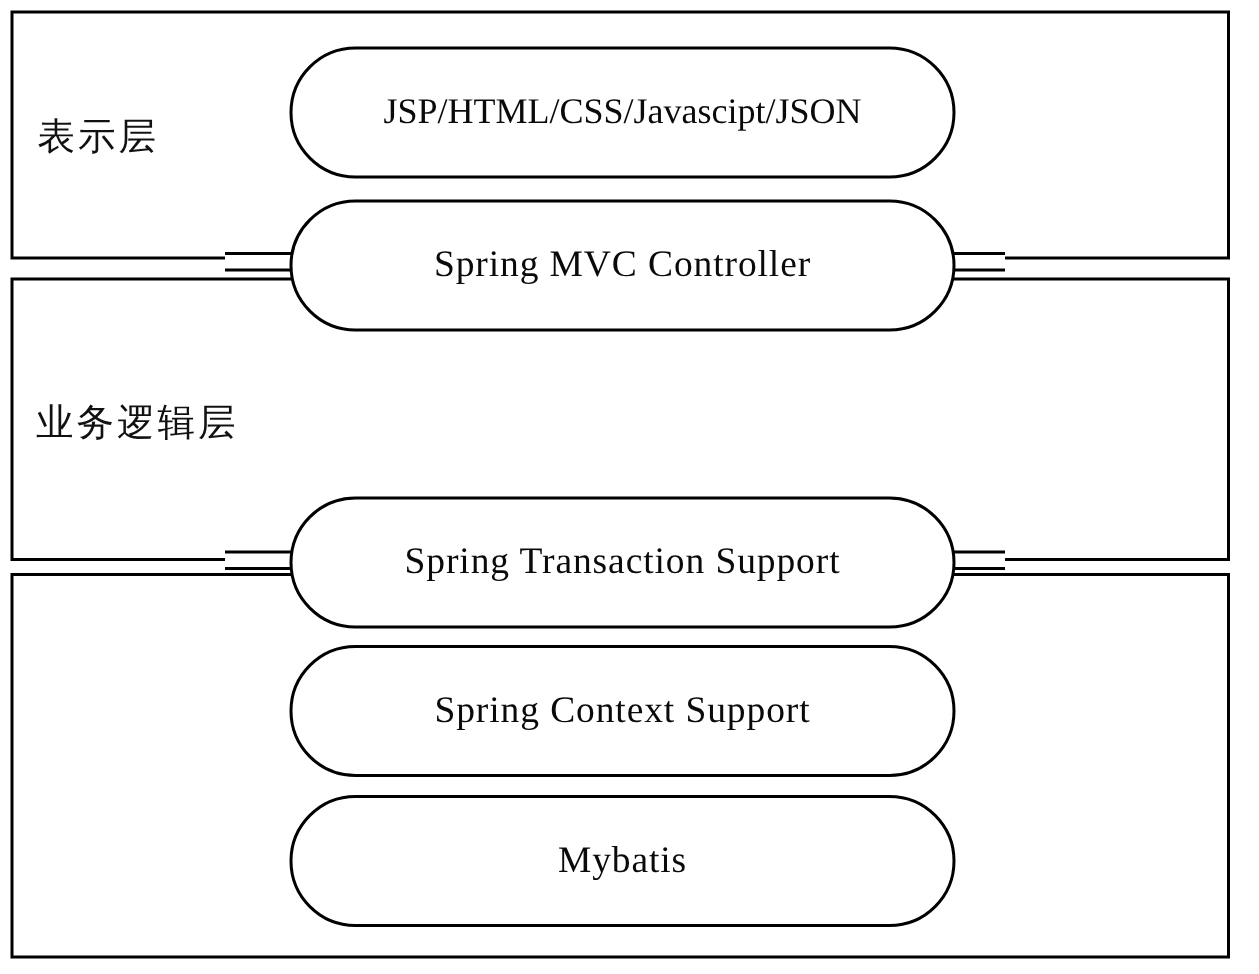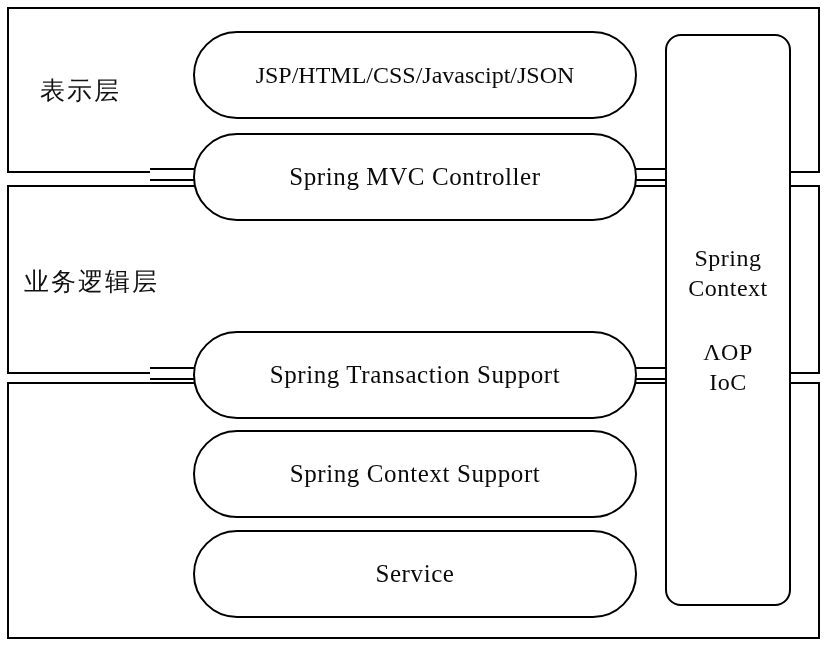--- a/index.html
+++ b/index.html
@@ -36,21 +36,21 @@
   
   .layer-label {
     position: absolute;
     font-family: "DejaVu Sans", "Liberation Sans", sans-serif;
     font-size: 25px;
     letter-spacing: 2px;
     color: #111111;
     white-space: nowrap;
     z-index: 4;
   }
-  #layer-label-presentation { left: 40px; top: 74px; }
+  #layer-label-presentation { left: 25px; top: 74px; }
   #layer-label-business     { left: 24px; top: 265px; }
   #layer-label-persistence  { left: 24px; top: 492px; }
 
   
   .component-box {
     position: absolute;
     left: 193px;
     width: 444px;
     height: 88px;
     border: 2.2px solid #000000;
@@ -145,24 +145,17 @@
   <div class="component-box tight" id="component-box-0">
     <span class="box-label">JSP/HTML/CSS/Javascipt/JSON</span>
   </div>
   <div class="component-box" id="component-box-3">
     <span class="box-label">Spring Transaction Support</span>
   </div>
   <div class="component-box" id="component-box-4">
     <span class="box-label">Spring Context Support</span>
   </div>
   <div class="component-box" id="component-box-5">
-    <span class="box-label">Service</span>
+    <span class="box-label">Mybatis</span>
   </div>
 
-  <div id="spring-context-box">
-    <div class="sc-line">Spring</div>
-    <div class="sc-line">Context</div>
-    <div class="sc-gap"></div>
-    <div class="sc-line">ΛOP</div>
-    <div class="sc-line">IoC</div>
-  </div>
 
 </div>
 
 </body></html>

